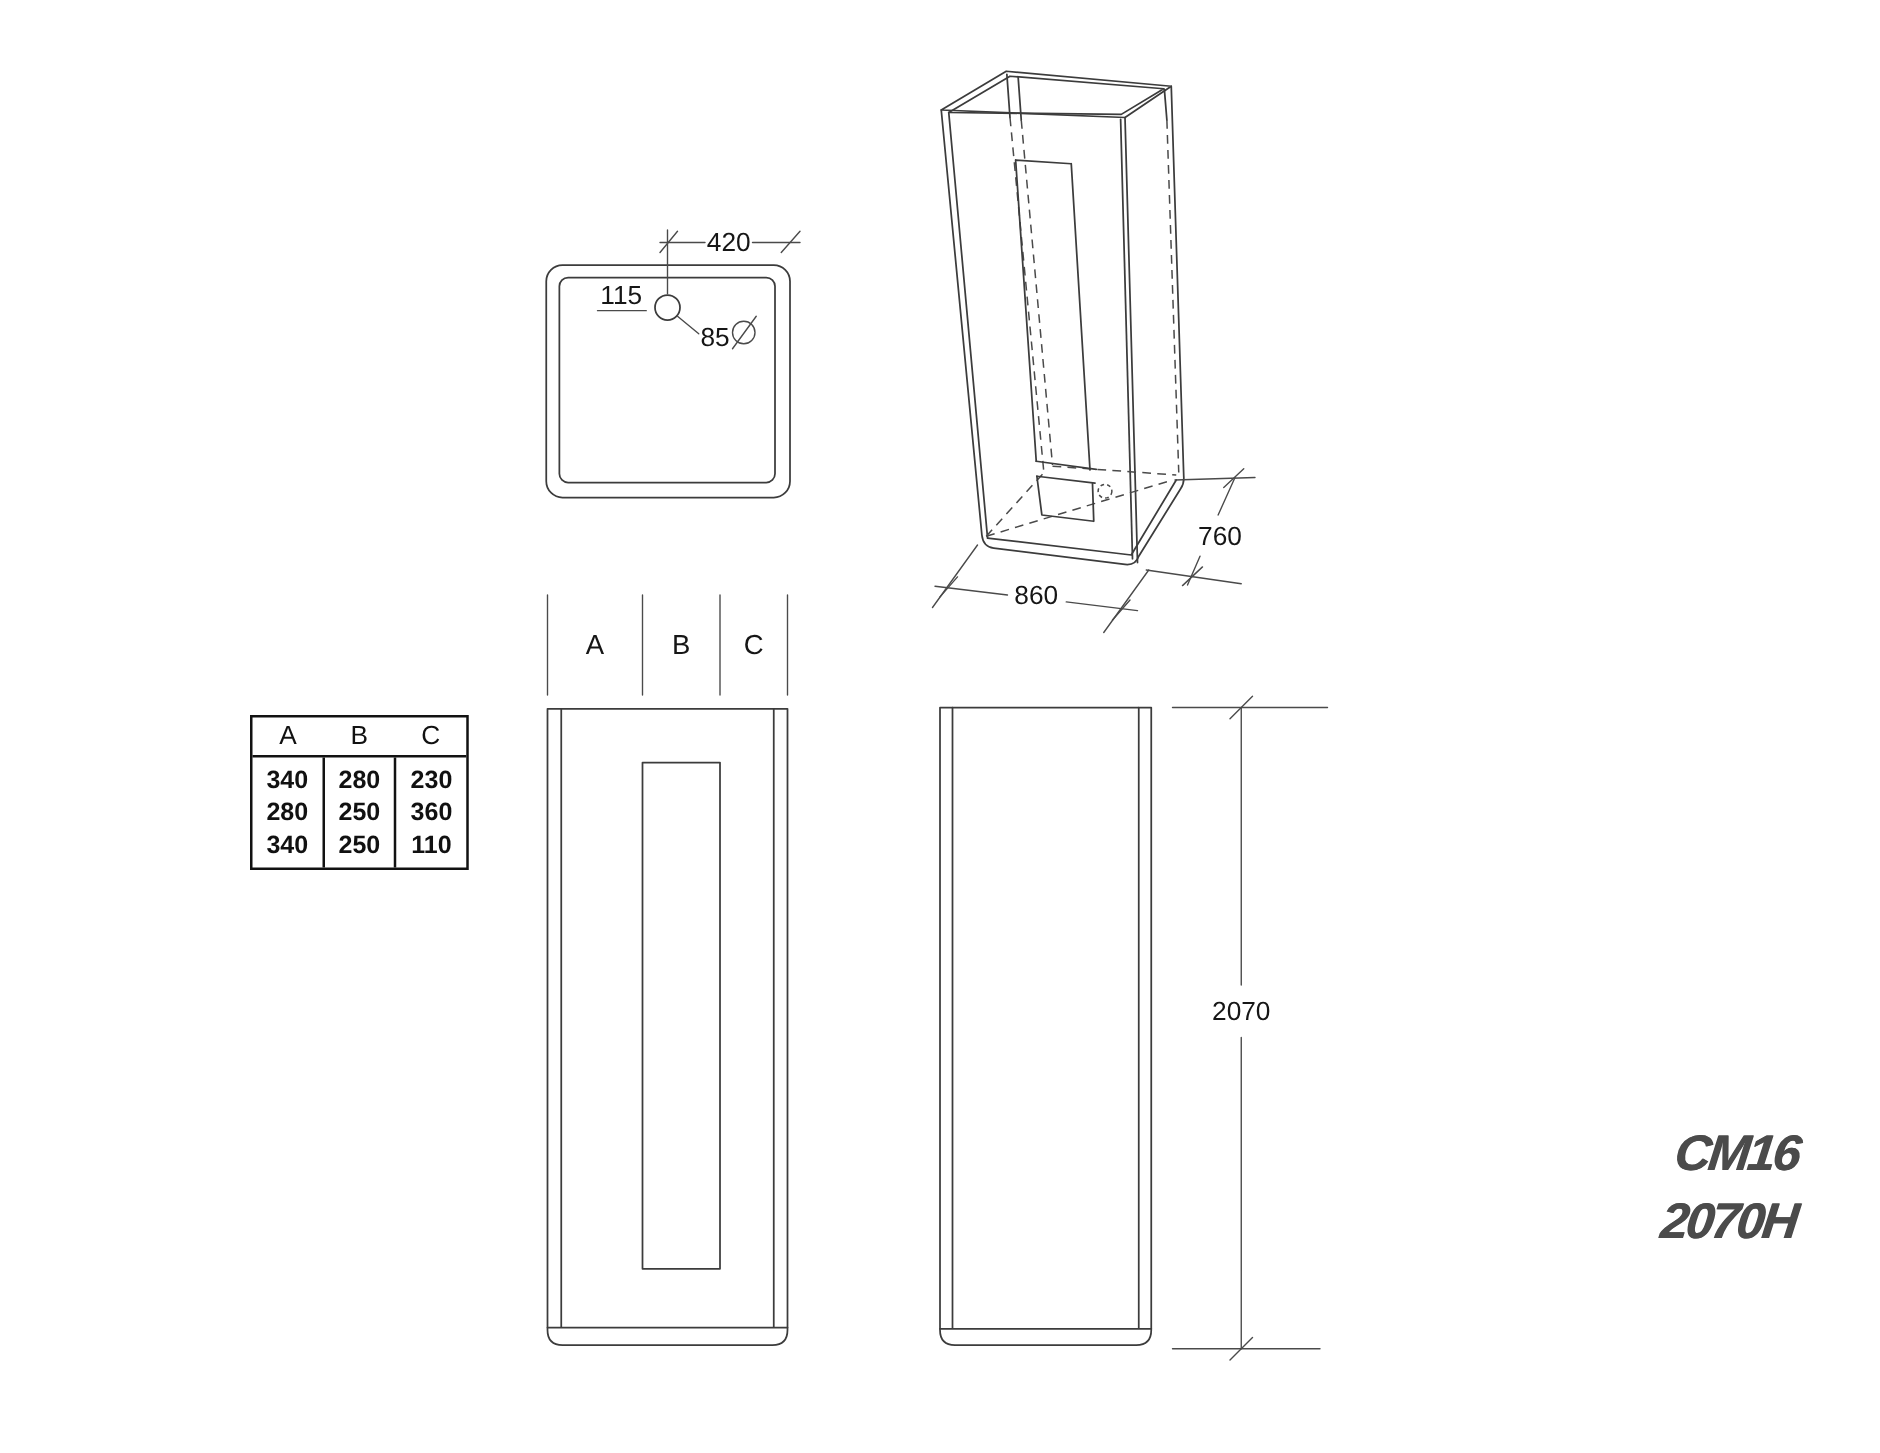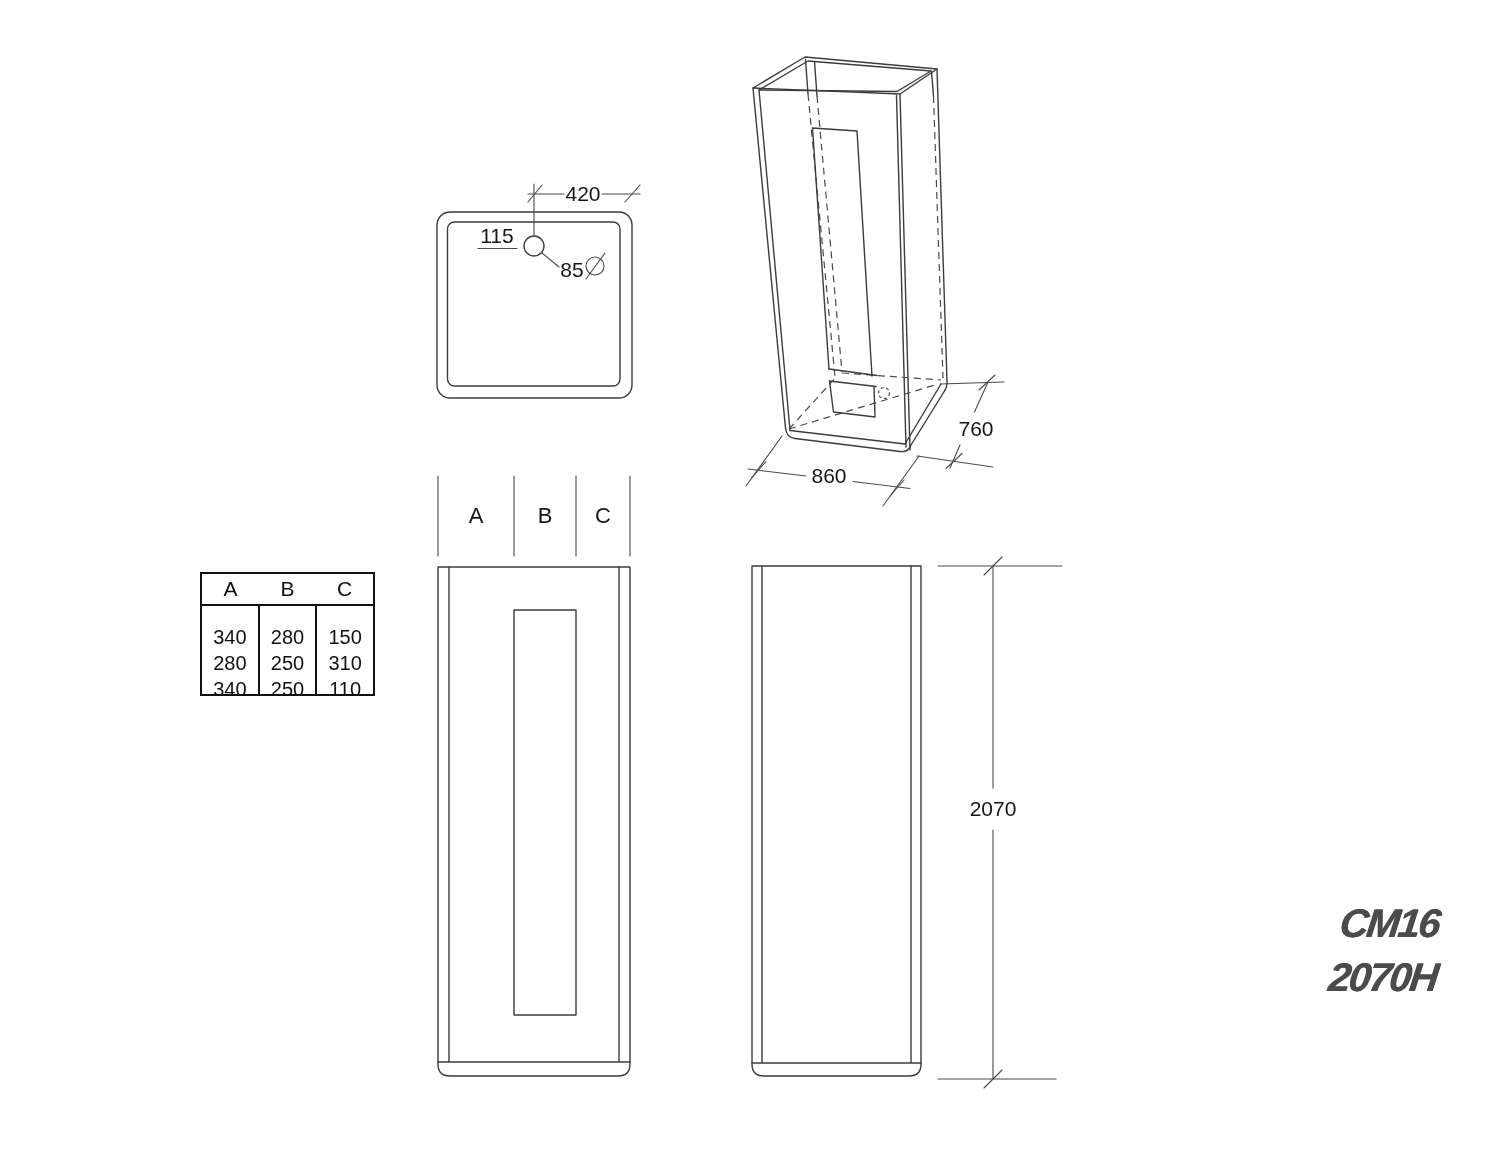--- a/index.html
+++ b/index.html
@@ -21,22 +21,22 @@
     position:absolute;left:200px;top:572px;width:175px;height:124px;
     border:2px solid #111;box-sizing:border-box;background:#fff;
     font-size:20px;color:#111;
   }
   .size-table .hdr{
     display:flex;height:32px;border-bottom:2px solid #111;box-sizing:border-box;
     align-items:center;font-size:21px;
   }
   .size-table .hdr div{flex:1;text-align:center;}
   .size-table .tbody{display:flex;height:88px;}
-  .size-table .col{flex:1;display:flex;flex-direction:column;justify-content:space-between;
-    box-sizing:border-box;padding:18px 0;}
+  .size-table .col{flex:1;display:flex;flex-direction:column;justify-content:center;
+    box-sizing:border-box;padding:8px 0;font-weight:bold;}
   .size-table .col + .col{border-left:2px solid #111;}
   .size-table .col div{text-align:center;line-height:26px;}
   
   .logo{
     position:absolute;left:1296px;top:896px;width:180px;text-align:center;
     color:#4b4b4b;font-weight:bold;font-style:italic;
     transform:skewX(-7deg);
     font-size:40px;line-height:54px;letter-spacing:-2px;
     text-shadow:0.6px 0 #4b4b4b;
   }
@@ -151,22 +151,22 @@
       <div>340</div>
       <div>280</div>
       <div>340</div>
     </div>
     <div class="col">
       <div>280</div>
       <div>250</div>
       <div>250</div>
     </div>
     <div class="col">
-      <div>150</div>
-      <div>310</div>
+      <div>230</div>
+      <div>360</div>
       <div>110</div>
     </div>
   </div>
 </div>
 
 <div class="logo">
   <div>CM16</div>
   <div>2070H</div>
 </div>
 

